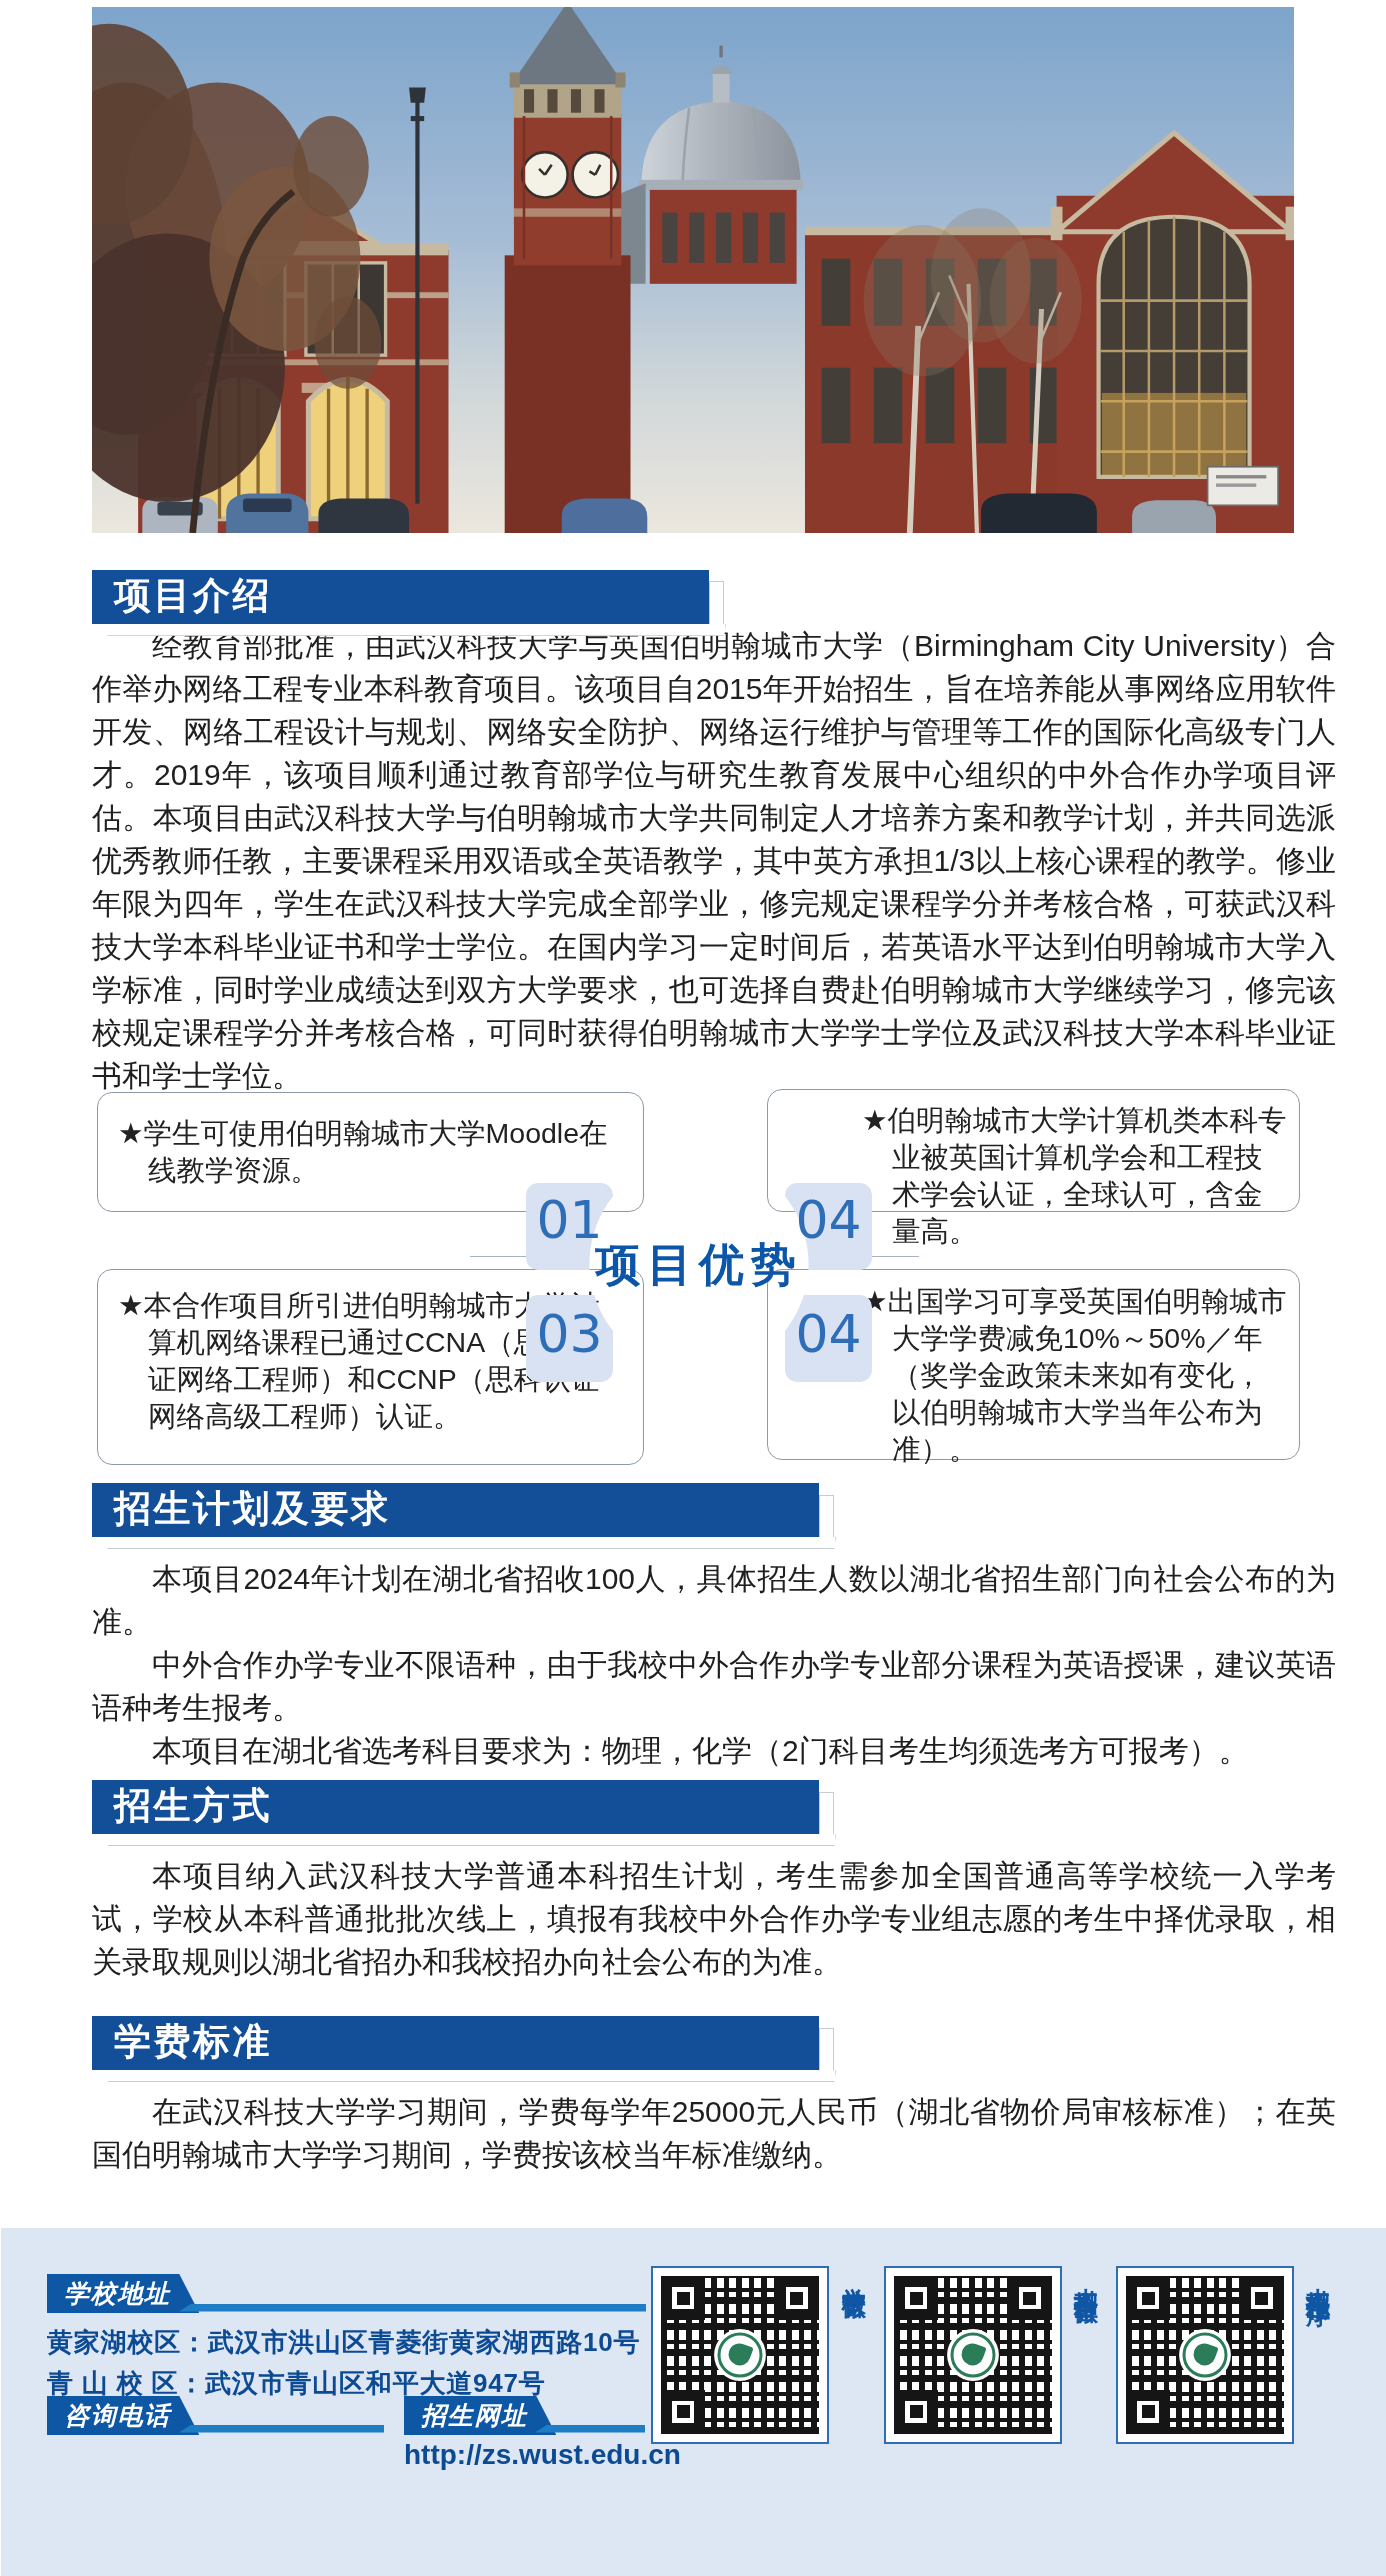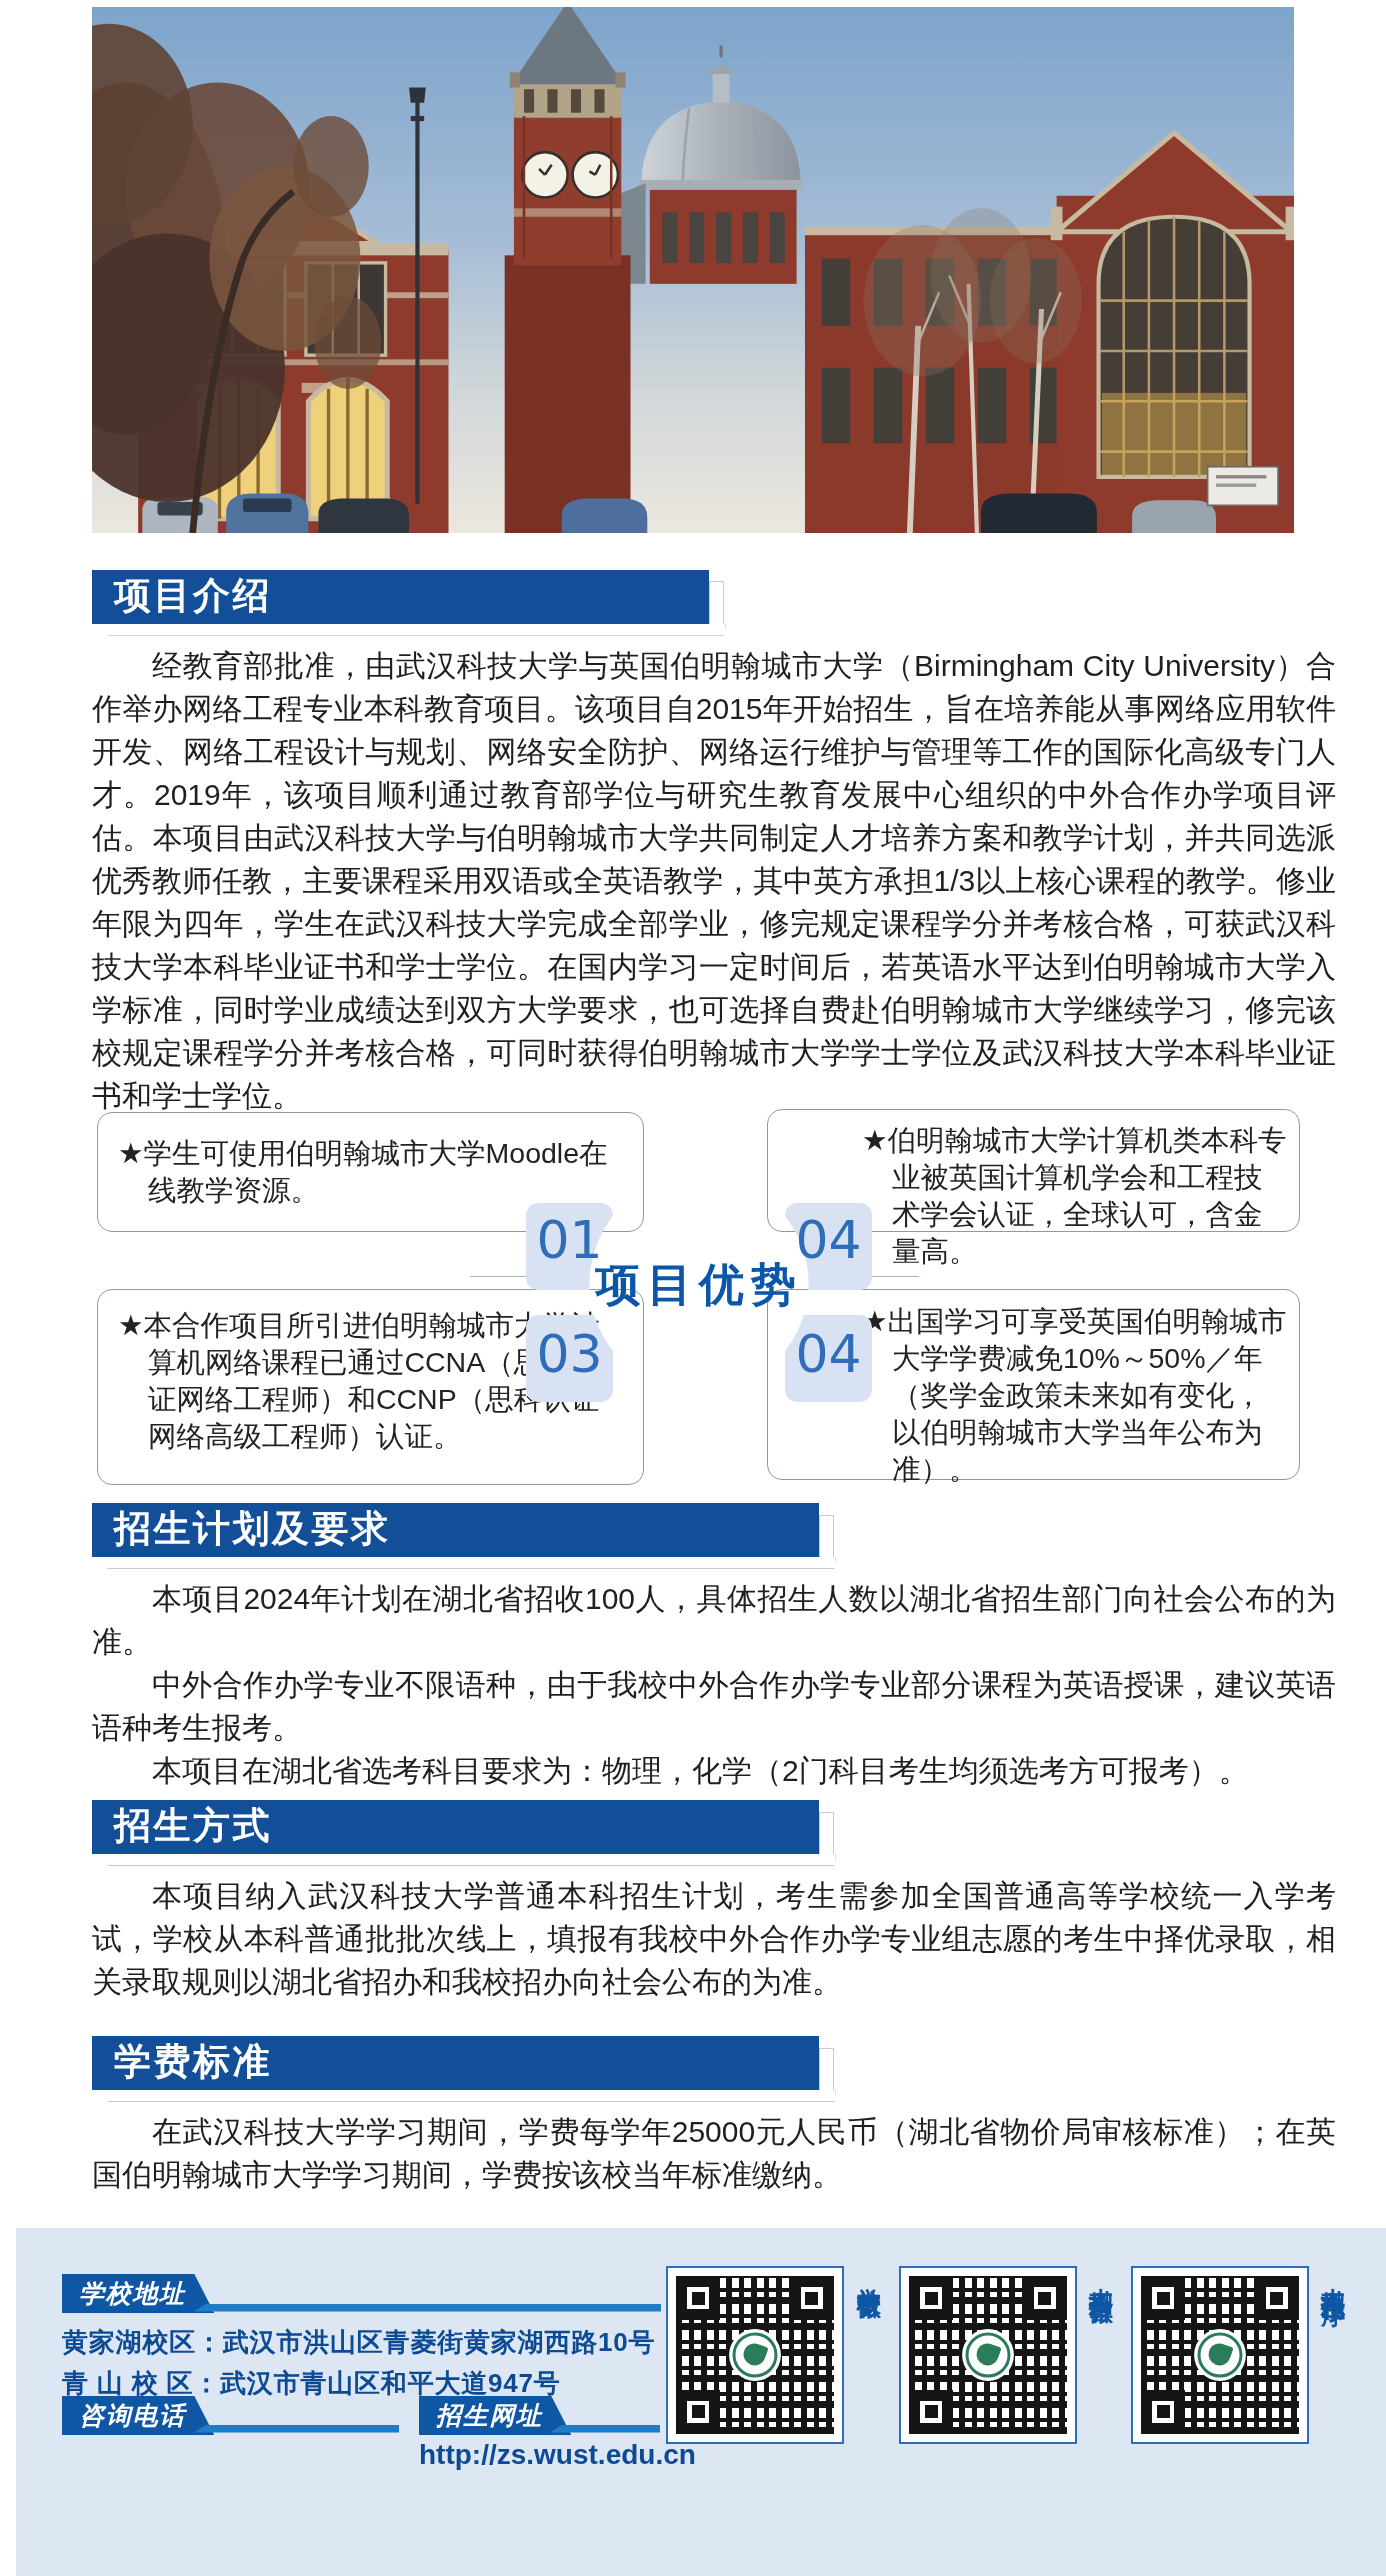--- a/index.html
+++ b/index.html
@@ -18,21 +18,21 @@
     background:#fff; border:1.7px solid #c6cbd2; border-top:none;
     clip-path:polygon(0 100%, 11.7px 0, 100% 0, calc(100% - 1.7px) 100%); }
   .sec-head::before { content:""; position:absolute; left:100%; top:11.7px; width:12.6px;
     height:calc(100% - 6.7px); background:#fff; border:1.7px solid #c6cbd2; }
   .w1 { width:617px; } .w2 { width:727px; }
   .mt1 { margin-top:37px; } .mt2 { margin-top:13.4px; } .mt3 { margin-top:8.4px; } .mt4 { margin-top:33px; }
 
   
   .content { padding:0 50px 0 92px; color:#1f1f1f; font-size:30px; line-height:43px; text-align:justify; }
   .content p { margin:0; text-indent:2em; }
-  .intro-body { margin-top:20px; }
+  .intro-body { }
   .blk { margin-top:20px; }
 
   
   .adv { position:relative; height:373px; width:1386px; margin-top:0; }
   .hline { position:absolute; left:470px; top:159px; width:449px; height:1.7px; background:#a9b4c2; z-index:0; }
   .vstub { position:absolute; width:1.7px; height:47px; top:152px; background:#a9b4c2; z-index:0; }
   .vs1 { left:569px; } .vs2 { left:827px; }
   .adv-circle { position:absolute; left:587px; top:55px; width:223px; height:223px; border-radius:50%;
     background:#ffffff; z-index:1; }
   .adv-box { position:absolute; background:#ffffff; border:1.7px solid #8d99a8; border-radius:15px;
@@ -52,21 +52,21 @@
   .t4 { left:785px; top:198px; -webkit-mask-image:radial-gradient(circle 112px at -86px -32px, transparent 0 109px, #000 110px);
         mask-image:radial-gradient(circle 112px at -86px -32px, transparent 0 109px, #000 110px); }
   .digit { position:absolute; width:87px; height:59px; line-height:59px; text-align:center;
     font-size:52px; color:#2e6db8; z-index:4; font-family:"DejaVu Sans","Liberation Sans",sans-serif; }
   .n1 { left:526px; top:94px; } .n2 { left:785px; top:94px; }
   .n3 { left:526px; top:208px; } .n4 { left:785px; top:208px; }
   .adv-title { position:absolute; left:531px; top:138px; width:336px; text-align:center;
     font-size:45px; font-weight:bold; color:#0b56a8; letter-spacing:6.7px; z-index:4; }
 
   
-  .footer { position:absolute; left:16px; right:0; bottom:0; height:348px; background:#dde6f3; }
+  .footer { position:absolute; left:1px; right:0; bottom:0; height:348px; background:#dde6f3; }
   .badge { position:absolute; height:39px; background:#0e57a5; color:#fff; font-size:25px; font-weight:bold;
     font-style:italic; line-height:39px; padding:0 28.5px 0 17px; letter-spacing:1.7px;
     clip-path:polygon(0 0, calc(100% - 20px) 0, 100% 100%, 0 100%); }
   .bdg1 { left:46px; top:46px; }  .bdg2 { left:46px; top:168px; } .bdg3 { left:403px; top:168px; }
   .bbar { position:absolute; height:7.6px; background:#1f7dc6; clip-path:polygon(11.7px 0, 100% 0, 100% 100%, 0 100%); }
   .bar1 { left:178px; top:76px;  width:467px; }
   .bar2 { left:178px; top:197px; width:205px; }
   .bar3 { left:534px; top:197px; width:110px; }
   .addr { position:absolute; left:46px; color:#0c4a94; font-size:26px; font-weight:bold; letter-spacing:0.8px; }
   .a1 { top:97px; } .a2 { top:138px; }

